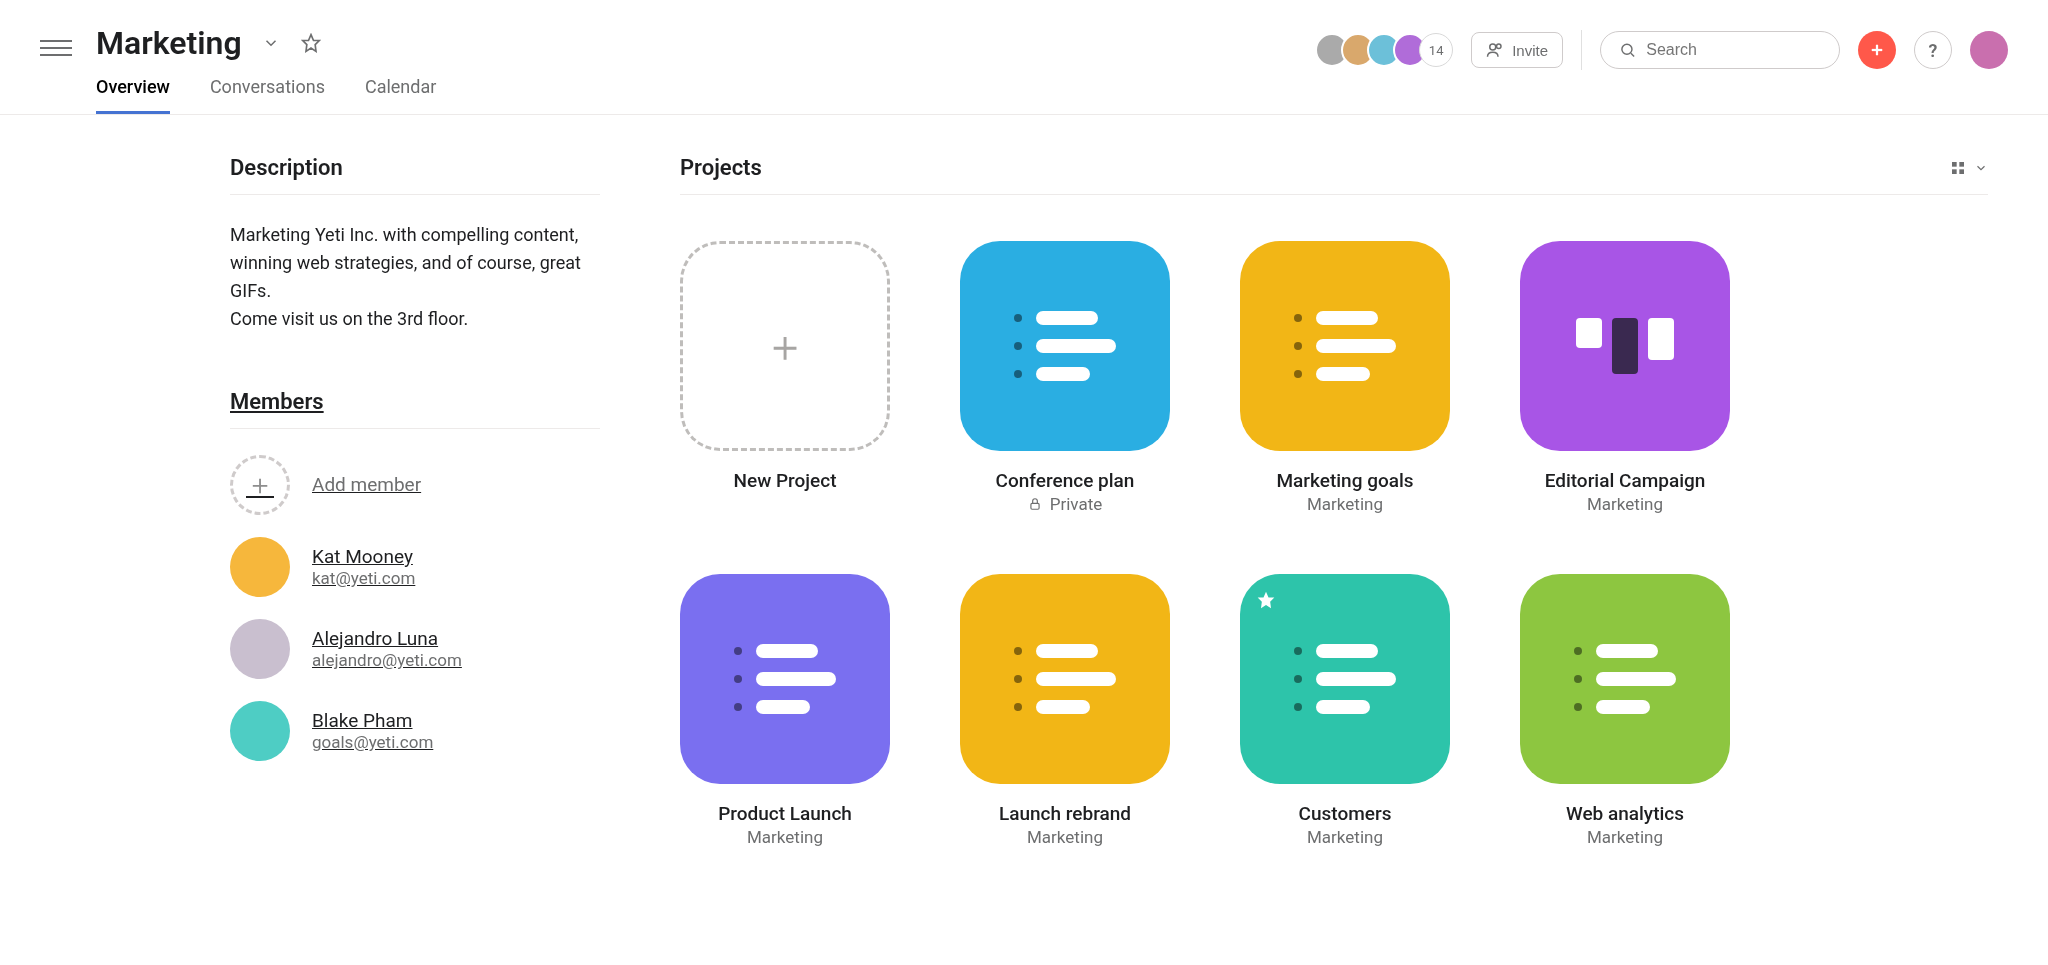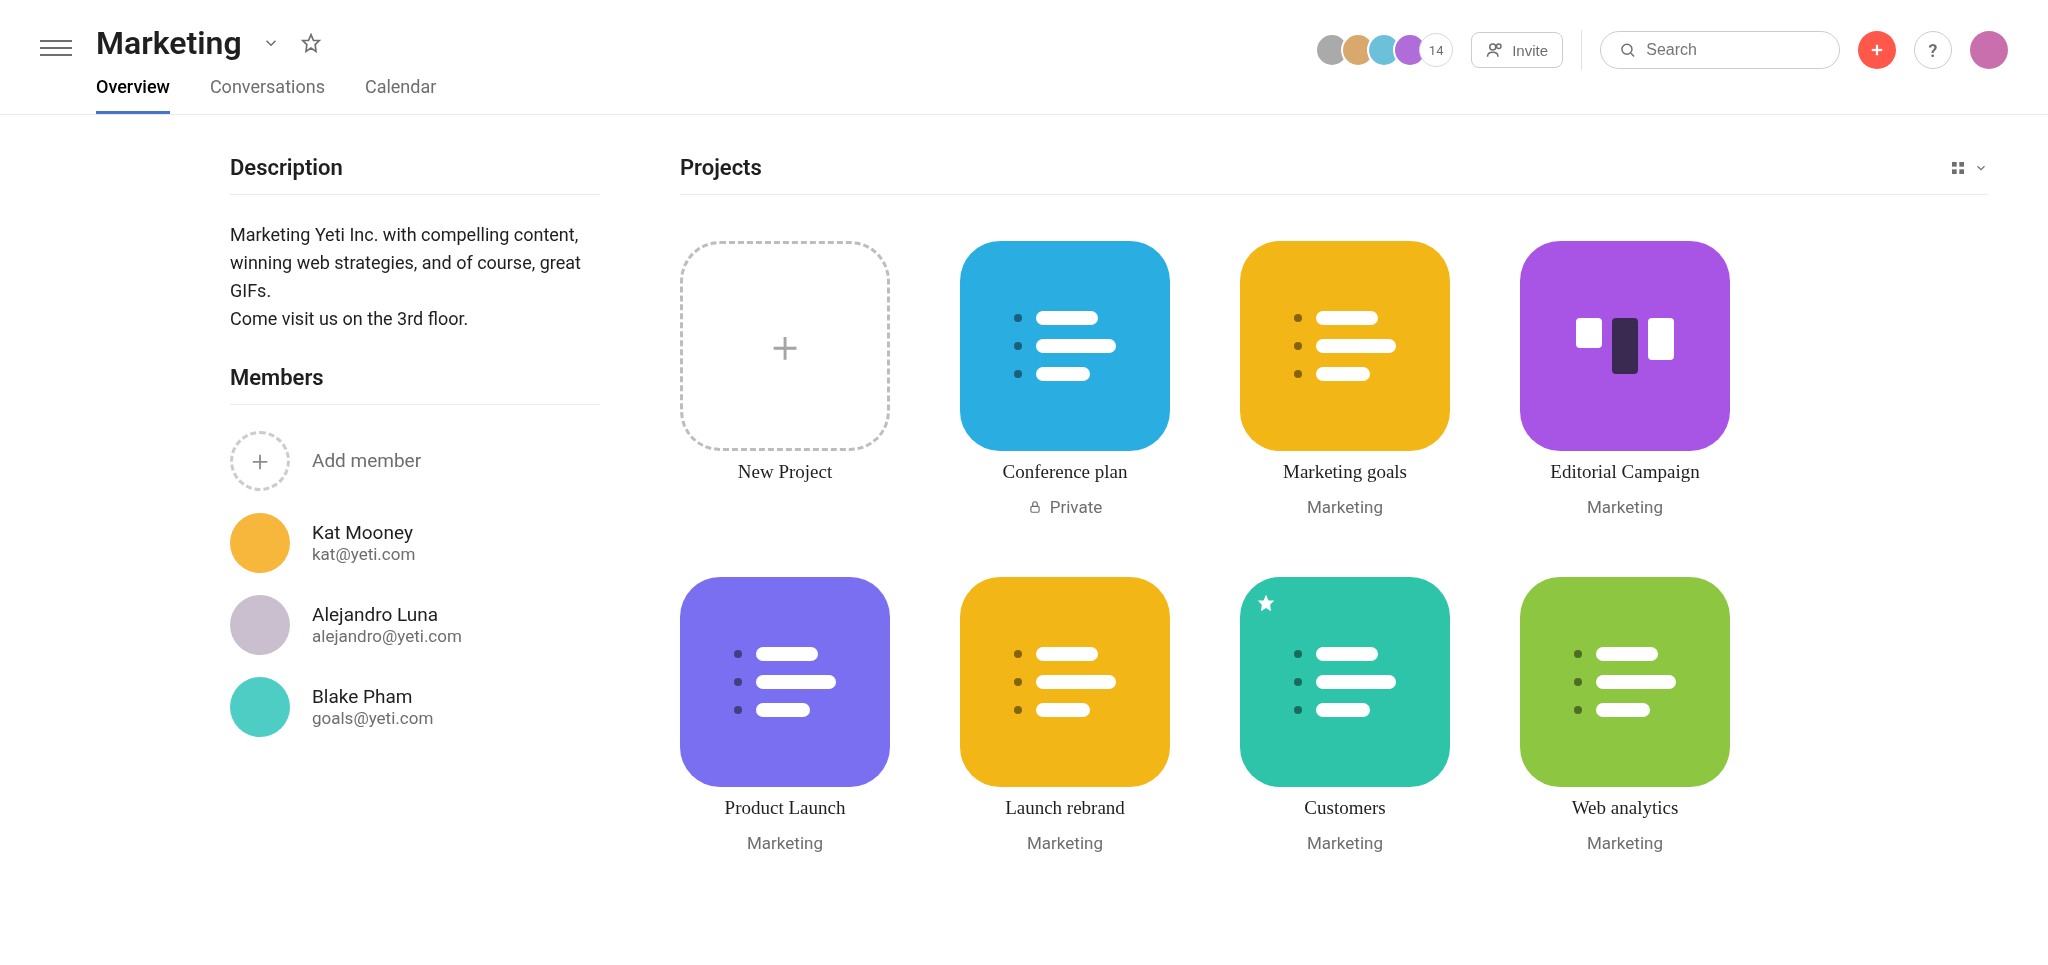--- a/index.html
+++ b/index.html
@@ -103,21 +103,21 @@
     padding-bottom:14px;
     border-bottom:1px solid #edeae9;
     margin-bottom:26px;
   }
   .desc-text {
     white-space:pre-line;
     font-size:18px;
     color:#1e1f21;
     line-height:1.55;
   }
-  .members-sec { margin-top:32px; }
+  .members-sec { margin-top:56px;text-decoration:underline; }
   .member-row { display:flex; align-items:center; gap:22px; margin-bottom:22px; }
   .member-avatar {
     width:60px; height:60px; border-radius:50%; background:#ccc; flex:0 0 60px;
   }
   .member-add {
     width:60px; height:60px; border-radius:50%;
     border:3px dashed #cfcbcb;
     display:flex; align-items:center; justify-content:center;
     color:#8e8e8e;
   }
@@ -139,22 +139,22 @@
   .proj-tile {
     width:210px; height:210px;
     border-radius:40px;
     display:flex; align-items:center; justify-content:center;
     position:relative;
   }
   .proj-tile.new {
     border:3px dashed #bfbdbb;
     background:#fff;
   }
-  .proj-name { margin-top:10px; font-size:19px; font-weight:500; color:#1e1f21;font-family:Liberation Serif, serif; }
-  .proj-sub { display:flex; align-items:center; justify-content:center; gap:8px; color:#6d6e6f; font-size:17px; margin-top:14px;}
+  .proj-name { margin-top:18px; font-size:19px; font-weight:500; color:#1e1f21; }
+  .proj-sub { display:flex; align-items:center; justify-content:center; gap:8px; color:#6d6e6f; font-size:17px; margin-top:2px;}
   
   .list-glyph { display:flex; flex-direction:column; gap:14px; }
   .list-glyph .row { display:flex; align-items:center; gap:14px; }
   .list-glyph .dot { width:8px; height:8px; border-radius:50%; background:rgba(0,0,0,0.45);}
   .list-glyph .bar { height:14px; border-radius:8px; background:#fff;}
   .board-glyph { display:flex; gap:10px; align-items:flex-start; }
   .board-glyph .col { width:26px; background:#fff; border-radius:4px;}
   .star-badge {
     position:absolute; top:16px; left:16px;
     color:#fff;

